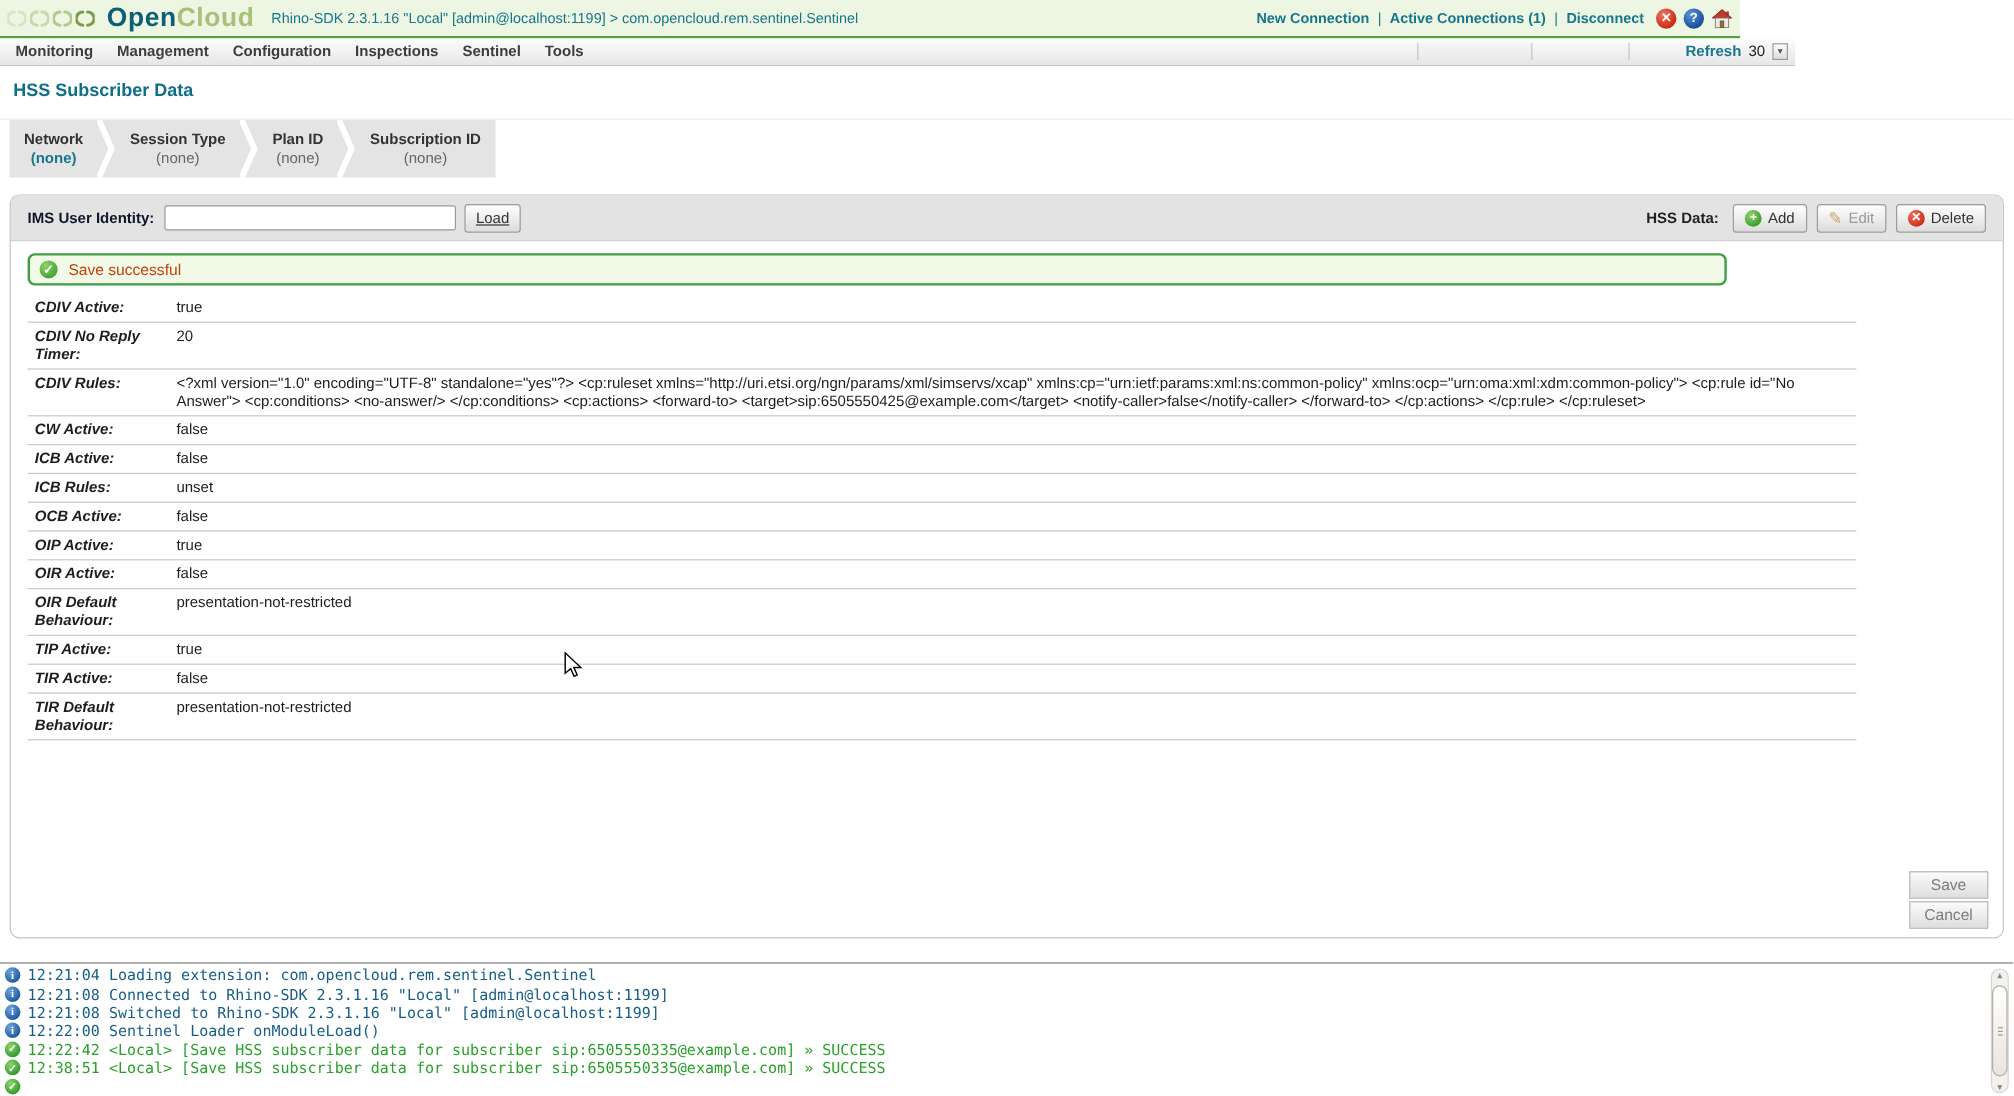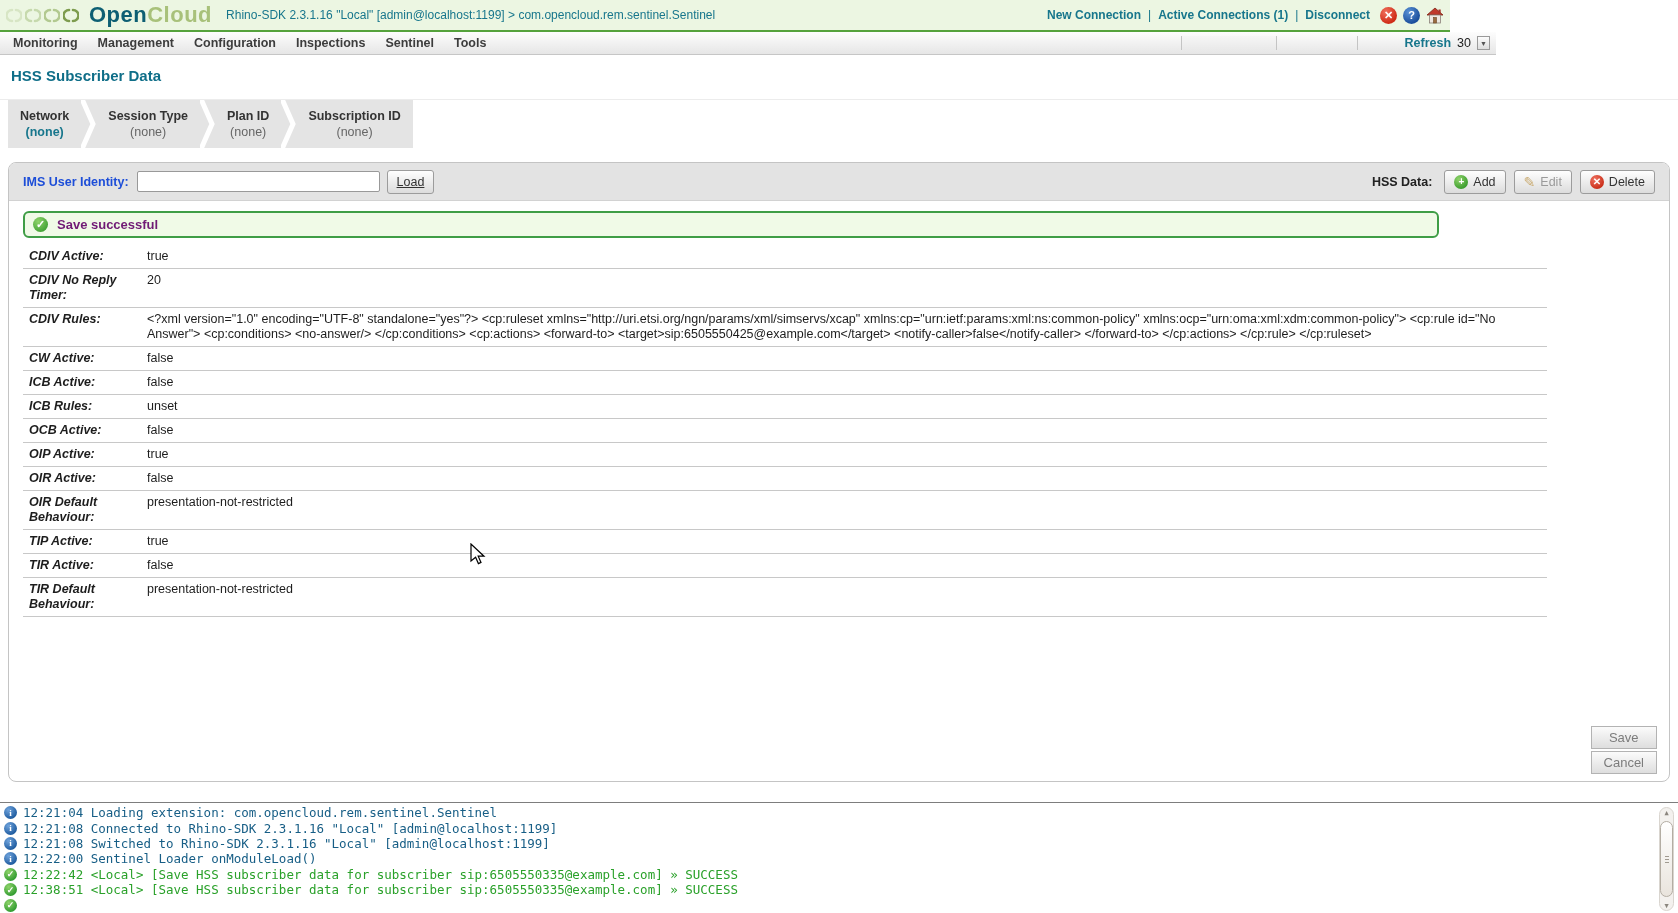--- a/index.html
+++ b/index.html
@@ -53,40 +53,40 @@
   .wz-label { font-size:12.5px; font-weight:bold; color:#333; line-height:16px; }
   .wz-value { font-size:12.5px; color:#666; line-height:16px; }
   .wz-step.active .wz-value { color:#17768c; font-weight:bold; }
   .wz-sep svg { display:block; height:48px; }
 
   
   .panel { position:absolute; top:162px; left:8px; width:1662px; height:620px;
            background:#fff; border:1px solid #c4c4c4; border-radius:8px; overflow:hidden; }
   .panel-toolbar { height:38px; background:#e3e3e3; border-bottom:1px solid #d2d2d2;
                    display:flex; align-items:center; padding:0 14px; }
-  .ims-label { font-size:12.5px; font-weight:bold; color:#1d4ed8; margin-right:8px; }
+  .ims-label { font-size:12.5px; font-weight:bold; color:#0f172a; margin-right:8px; }
   .ims-input { width:243px; height:21px; border:1px solid #999; border-radius:2px; background:#fff; padding:0 4px; font-size:12px; }
   .btn { display:inline-flex; align-items:center; gap:5px; height:24px; padding:0 9px;
          background:linear-gradient(#fefefe,#dcdcdc); border:1px solid #9c9c9c; border-radius:3px;
          font-size:12.5px; color:#333; cursor:pointer; font-family:inherit; }
   .load-btn { margin-left:7px;text-decoration:underline; }
   .toolbar-spacer { flex:1; }
   .hss-label { font-size:12.5px; font-weight:bold; color:#222; margin-right:12px; }
   .hss-btns { display:flex; gap:8px; }
   .mini-ico { width:14px; height:14px; border-radius:50%; display:inline-flex; align-items:center; justify-content:center;
               color:#fff; font-size:10px; font-weight:bold; line-height:1; }
   .mini-green { background:radial-gradient(circle at 35% 30%, #8fd36a, #3b9c2e 75%); }
   .mini-red   { background:radial-gradient(circle at 35% 30%, #ef7160, #c92d18 75%); }
   .btn-disabled { color:#9a9a9a; }
   .pencil { color:#c8a96e; font-size:14px; line-height:1; }
 
   .panel-body { position:relative; padding:10px 14px 0 14px; height:581px; }
   .save-msg { width:1416px; height:27px; border:2px solid #3f9d46; border-radius:6px; background:#f0fae7;
               display:flex; align-items:center; padding-left:8px; gap:9px; }
-  .save-msg-text { font-size:13px; font-weight:bold; color:#701a75; }
+  .save-msg-text { font-size:13px; font-weight:normal; color:#c2410c; }
   .ok-ico { width:15px; height:15px; border-radius:50%; display:inline-flex; align-items:center; justify-content:center;
             color:#fff; font-size:11px; font-weight:bold;
             background:radial-gradient(circle at 35% 30%, #8fd36a, #43a336 75%); }
 
   .data-table { margin-top:7px; width:1524px; font-size:12.5px; color:#1d1d1d; }
   .drow { display:flex; border-bottom:1px solid #c8c8c8; padding:3px 0; }
   .dlabel { width:120px; flex:0 0 120px; font-weight:bold; line-height:15px; padding:1px 4px 1px 2px; }
   .dvalue { flex:1; line-height:15px; padding:1px 0 1px 4px; word-break:break-word; }
   .drow.teal .dlabel, .drow.section .dlabel { color:#15758d; }
   .drow.plain .dlabel { padding-left:6px;font-style:italic; }

